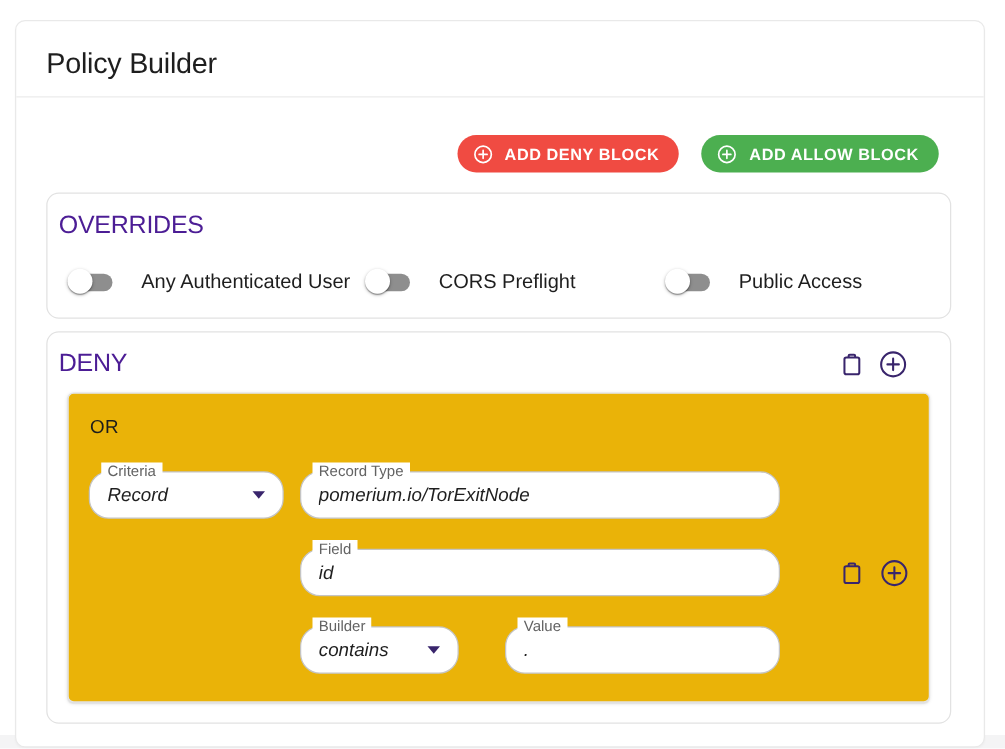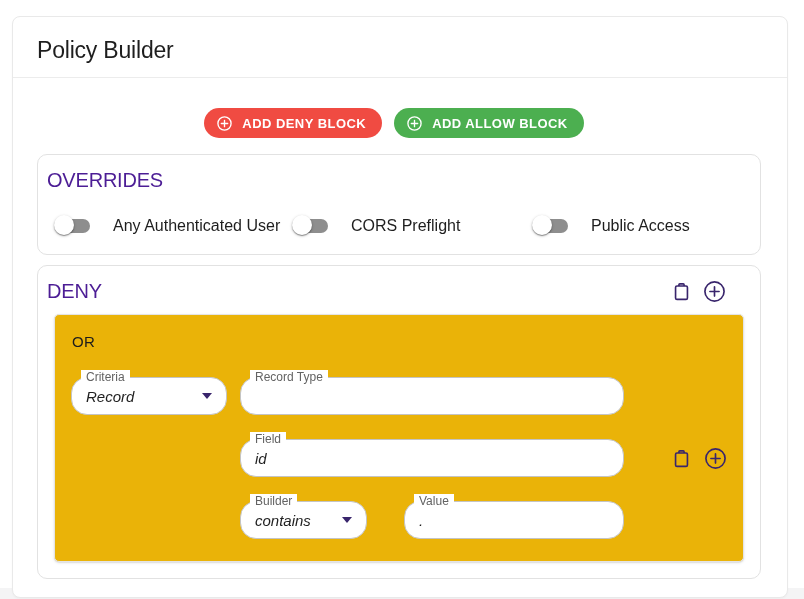--- a/index.html
+++ b/index.html
@@ -26,21 +26,21 @@
     height:61px;
     display:flex; align-items:center;
     padding:6px 24px 0 24px;
     border-bottom:1px solid #ececec;
   }
   .page-title { font-size:23px; font-weight:400; letter-spacing:-0.2px; color:#1e1e1e; }
 
   .content { padding:0 28px 18px 24px; }
 
   
-  .actions { display:flex; justify-content:center; gap:12px; margin:30px 8px 0 0; }
+  .actions { display:flex; justify-content:flex-end; gap:18px; margin:30px 8px 0 0; }
   .btn {
     display:inline-flex; align-items:center; gap:9px;
     height:30px; padding:0 16px 0 12px;
     border:none; border-radius:15px;
     color:#fff; font-family:inherit;
     font-size:13px; font-weight:600; letter-spacing:0.45px;
     cursor:pointer; white-space:nowrap;
   }
   .btn-deny  { background:#F04B42; }
   .btn-allow { background:#4CAF50; }
@@ -219,20 +219,21 @@
           <div class="group-op">OR</div>
 
           <div class="form-row first">
             <div class="field select w-criteria">
               <span class="field-label">Criteria</span>
               <span class="field-value">Record</span>
               <span class="select-arrow"></span>
             </div>
             <div class="field w-main">
               <span class="field-label">Record Type</span>
+              <input value="pomerium.io/TorExitNode" style="">
             </div>
           </div>
 
           <div class="form-row">
             <div class="spacer"></div>
             <div class="field w-main">
               <span class="field-label">Field</span>
               <input value="id" style="">
             </div>
             <div class="row-icons">

